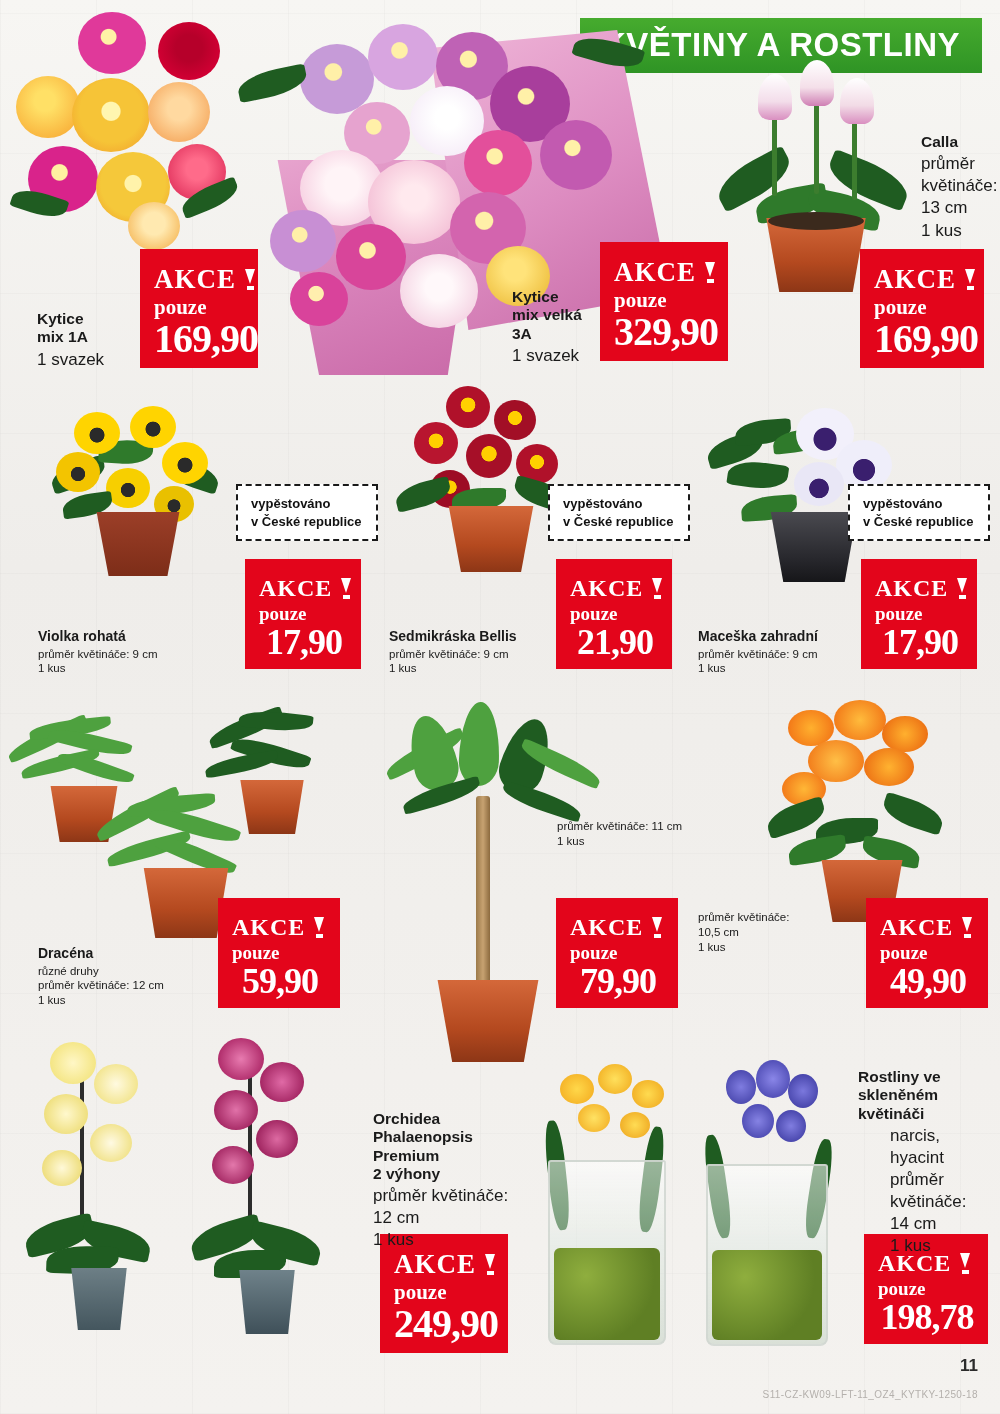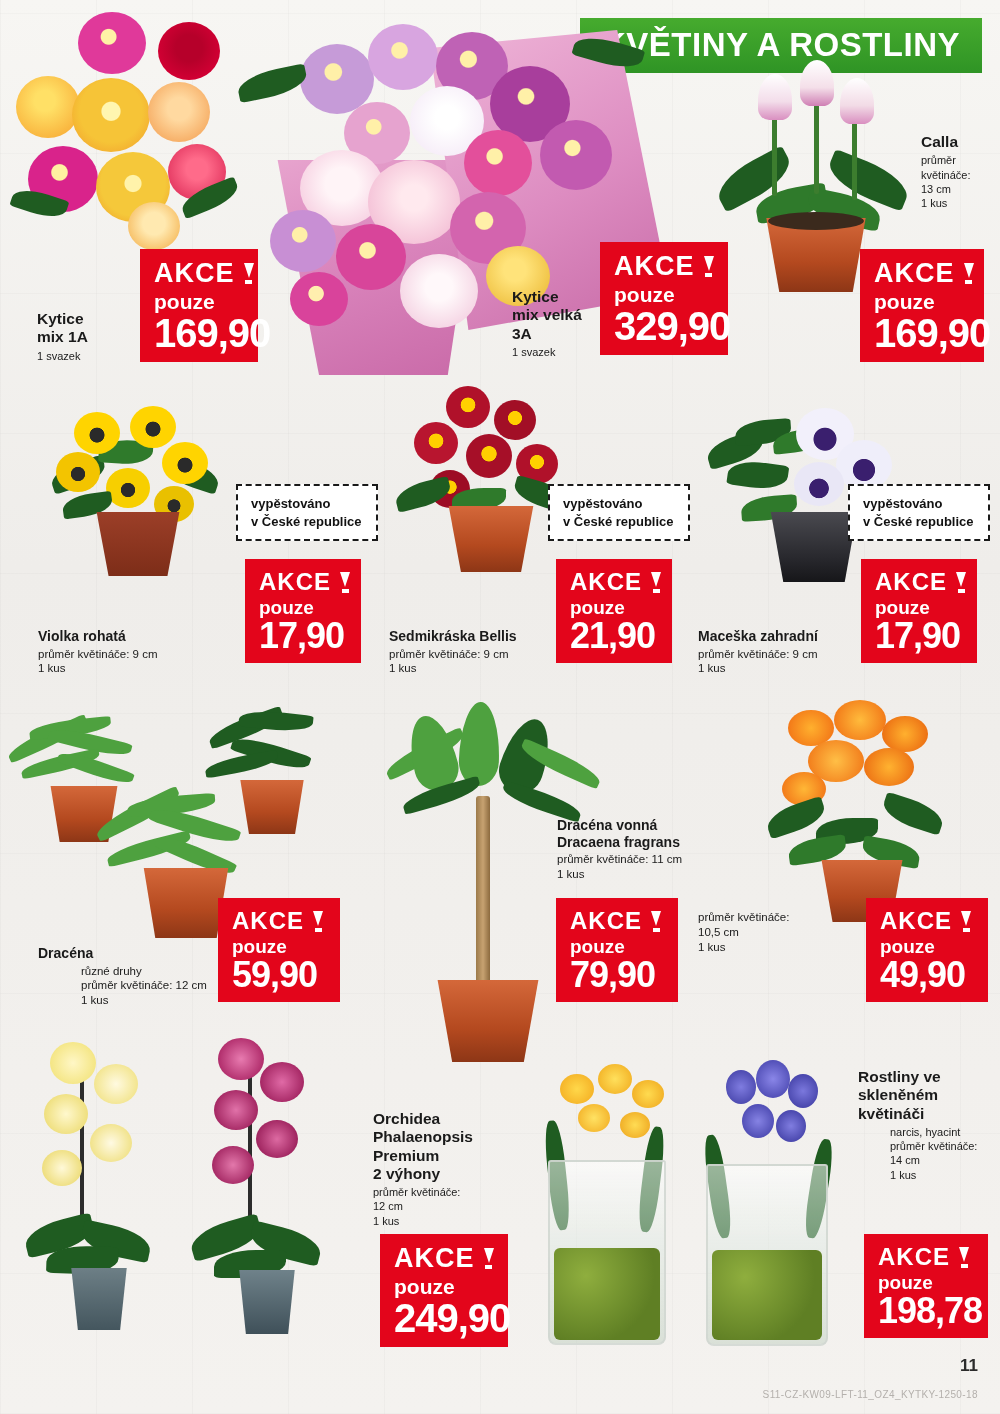--- a/index.html
+++ b/index.html
@@ -33,22 +33,23 @@
     padding: 10px 22px 12px 22px;
     line-height: 1;
     white-space: nowrap;
   }
 
   
   .tag {
     position: absolute;
     background: #e3051b;
     color: #ffffff;
-    padding: 11px 12px 9px 14px;
+    padding: 17px 12px 9px 14px;
     line-height: 1;
+    font-family: Liberation Serif, serif;
   }
   .tag .akce {
     font-size: 27px;
     font-weight: bold;
     letter-spacing: 1px;
     display: flex;
     align-items: center;
     gap: 7px;
   }
   .tag .akce .bang {
@@ -78,31 +79,31 @@
     margin-top: 4px;
   }
   .tag .price {
     font-size: 40px;
     font-weight: bold;
     margin-top: 1px;
     letter-spacing: -1px;
   }
   .tag.small .akce { font-size: 24px; }
   .tag.small .pouze { font-size: 19px; }
-  .tag.small .price { font-size: 36px; }
+  .tag.small .price { font-size: 36px; text-align: center; }
 
   
   .caption { position: absolute; color: #1a1a1a; }
   .caption .name {
     font-size: 15.5px;
     font-weight: bold;
     line-height: 1.18;
   }
   .caption .desc {
-    font-size: 11px;
+    font-size: 17px;
     line-height: 1.3;
     margin-top: 2px;
   }
   .caption.sm .name { font-size: 14px; }
   .caption.sm .desc { font-size: 11.5px; }
 
   
   .grown {
     position: absolute;
     background: #ffffff;
@@ -419,36 +420,34 @@
   <div class="tag small" style="left:218px; top:898px; width:122px;">
     <div class="akce">
         <span>AKCE</span>
         <span class="bang"></span>
       </div>
     <div class="pouze">pouze</div>
     <div class="price">59,90</div>
   </div>
   <div class="caption sm" style="left:38px; top:945px; width:180px;">
     <div class="name" style="white-space:pre-line;">Dracéna</div>
-    <div class="desc" style="white-space:pre-line;margin-left:43px;">různé druhy
+    <div class="desc" style="white-space:pre-line;">různé druhy
 průměr květináče: 12 cm
 1 kus</div>
   </div>
 
   <div class="tag small" style="left:556px; top:898px; width:122px;">
     <div class="akce">
         <span>AKCE</span>
         <span class="bang"></span>
       </div>
     <div class="pouze">pouze</div>
     <div class="price">79,90</div>
   </div>
   <div class="caption sm" style="left:557px; top:817px; width:200px;">
-    <div class="name" style="white-space:pre-line;">Dracéna vonná
-Dracaena fragrans</div>
     <div class="desc" style="white-space:pre-line;">průměr květináče: 11 cm
 1 kus</div>
   </div>
 
   <div class="tag small" style="left:866px; top:898px; width:122px;">
     <div class="akce">
         <span>AKCE</span>
         <span class="bang"></span>
       </div>
     <div class="pouze">pouze</div>

